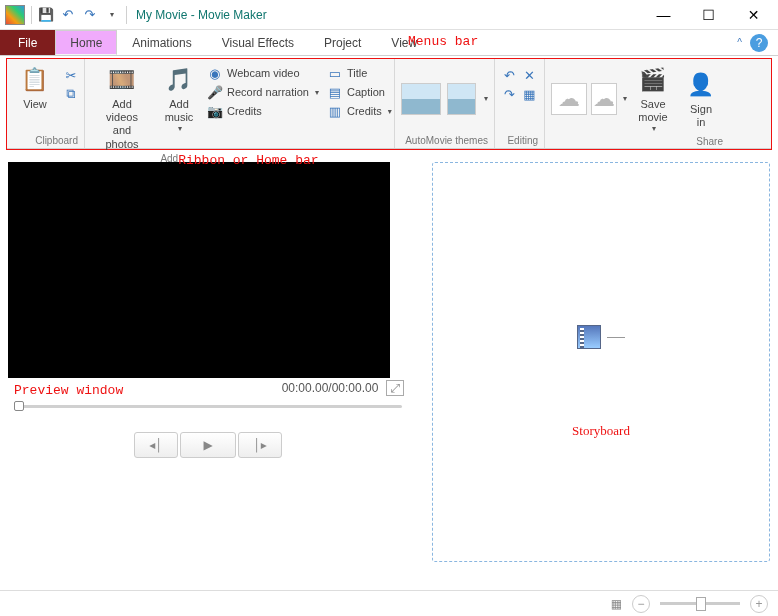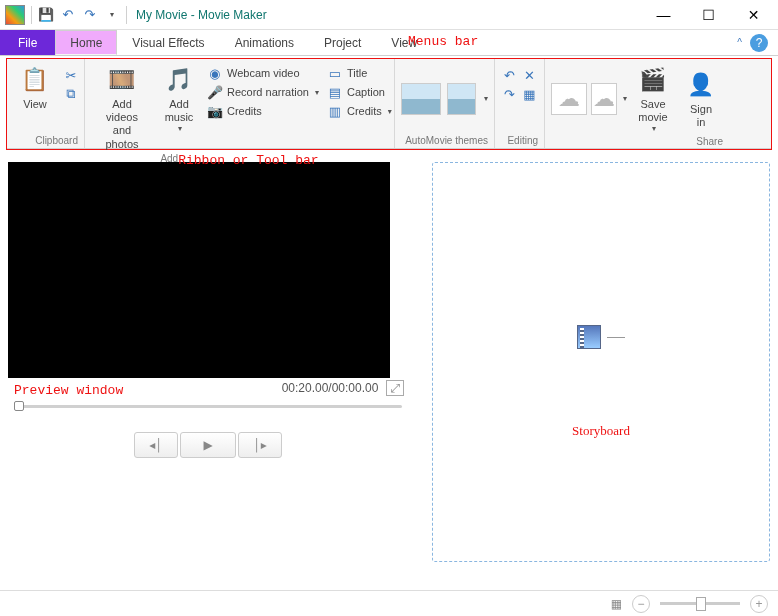--- a/index.html
+++ b/index.html
@@ -9,21 +9,21 @@
 .titlebar { height: 30px; background: #fff; border-bottom: 1px solid #e0e0e0; display: flex; align-items: center; padding: 0 2px; font-size: 12px; }
 .appicon { width: 20px; height: 20px; margin: 0 3px; background: linear-gradient(45deg,#e74c3c,#f39c12,#2ecc71,#3498db); border: 1px solid #888; }
 .tb-sep { width: 1px; height: 18px; background: #d0d0d0; margin: 0 3px; }
 .tb-qat-icon { width: 16px; height: 16px; margin: 0 3px; display: flex; align-items: center; justify-content: center; color: #3a76bb; font-size: 13px; }
 .title-text { margin-left: 6px; color: #0f766e; }
 .winctrls { margin-left: auto; display: flex; }
 .winbtn { width: 45px; height: 28px; display: flex; align-items: center; justify-content: center; font-size: 14px; }
 
 
 .menubar { height: 26px; background: #fff; display: flex; align-items: stretch; border-bottom: 1px solid #d0d0d0; position: relative; }
-.menu-file { background: #6d28d9; color: #fff; padding: 0 18px; display: flex; align-items: center; font-size: 12px; }
+.menu-file { background: #7f1d1d; color: #fff; padding: 0 18px; display: flex; align-items: center; font-size: 12px; }
 .menu-tab { padding: 0 14px; display: flex; align-items: center; font-size: 12px; color: #444; border: 1px solid transparent; }
 .menu-tab.active { border: 1px solid #d0d0d0; border-bottom: 1px solid #f5f5f5; background: #f0abfc; }
 .annot { color: #e11; font-family: "Courier New", monospace; font-size: 13px; position: absolute; }
 .menubar .help { margin-left: auto; display: flex; align-items: center; gap: 8px; padding-right: 10px; }
 .helpicon { width: 18px; height: 18px; border-radius: 50%; background: #4a9de0; color: #fff; font-size: 12px; display: flex; align-items: center; justify-content: center; }
 
 
 .ribbon-wrap { border: 1px solid #e11; margin: 2px 6px 2px 6px; }
 .ribbon { background: #f5f5f5; height: 90px; display: flex; border-bottom: 1px solid #d0d0d0; }
 .rgroup { border-right: 1px solid #d8d8d8; display: flex; flex-direction: column; justify-content: space-between; padding: 3px 6px 0 6px; position: relative; }
@@ -78,22 +78,22 @@
   <div class="winctrls">
     <div class="winbtn">—</div>
     <div class="winbtn">☐</div>
     <div class="winbtn">✕</div>
   </div>
 </div>
 
 <div class="menubar">
   <div class="menu-file">File</div>
   <div class="menu-tab active">Home</div>
+  <div class="menu-tab">Animations</div>
   <div class="menu-tab">Visual Effects</div>
-  <div class="menu-tab">Animations</div>
   <div class="menu-tab">Project</div>
   <div class="menu-tab">View</div>
   <span class="annot" style="left:408px;top:4px;">Menus bar</span>
   <div class="help">
     <span style="color:#3a76bb;font-size:10px;">^</span>
     <div class="helpicon">?</div>
   </div>
 </div>
 
 <div class="ribbon-wrap">
@@ -156,21 +156,21 @@
             </div>
         <div class="smallrow">
               <span class="sic">▥</span>
               <span>Credits</span>
               <span class="tri">▾</span>
             </div>
       </div>
     </div>
     <div class="rgroup-label" style="display:flex;justify-content:center;gap:0;">
       <span>Add</span>
-      <span class="annot" style="position:static;margin-left:0;">Ribbon or Tool bar</span>
+      <span class="annot" style="position:static;margin-left:0;">Ribbon or Home bar</span>
     </div>
   </div>
 
   <div class="rgroup" style="width:100px;">
     <div class="rgroup-body" style="gap:6px;align-items:center;justify-content:center;">
       <div class="thumb"></div>
       <div class="thumb" style="width:30px;"></div>
       <span class="tri">▾</span>
     </div>
     <div class="rgroup-label">AutoMovie themes</div>
@@ -212,21 +212,21 @@
 
 </div>
 </div>
 
 <div class="workspace">
   <div class="left">
     <div class="preview"></div>
     <div style="display:flex;align-items:center;justify-content:space-between;">
       <div class="prev-annot">Preview window</div>
       <div class="timecode">
-        <span>00:20.00/00:00.00</span>
+        <span>00:00.00/00:00.00</span>
         <span style="border:1px solid #aaa;padding:0 3px;color:#888;">⤢</span>
       </div>
     </div>
     <div class="seekbar">
       <div class="seek-track">
           <div class="seek-thumb"></div>
         </div>
     </div>
     <div class="controls">
       <div class="ctrlbtn">◂│</div>

